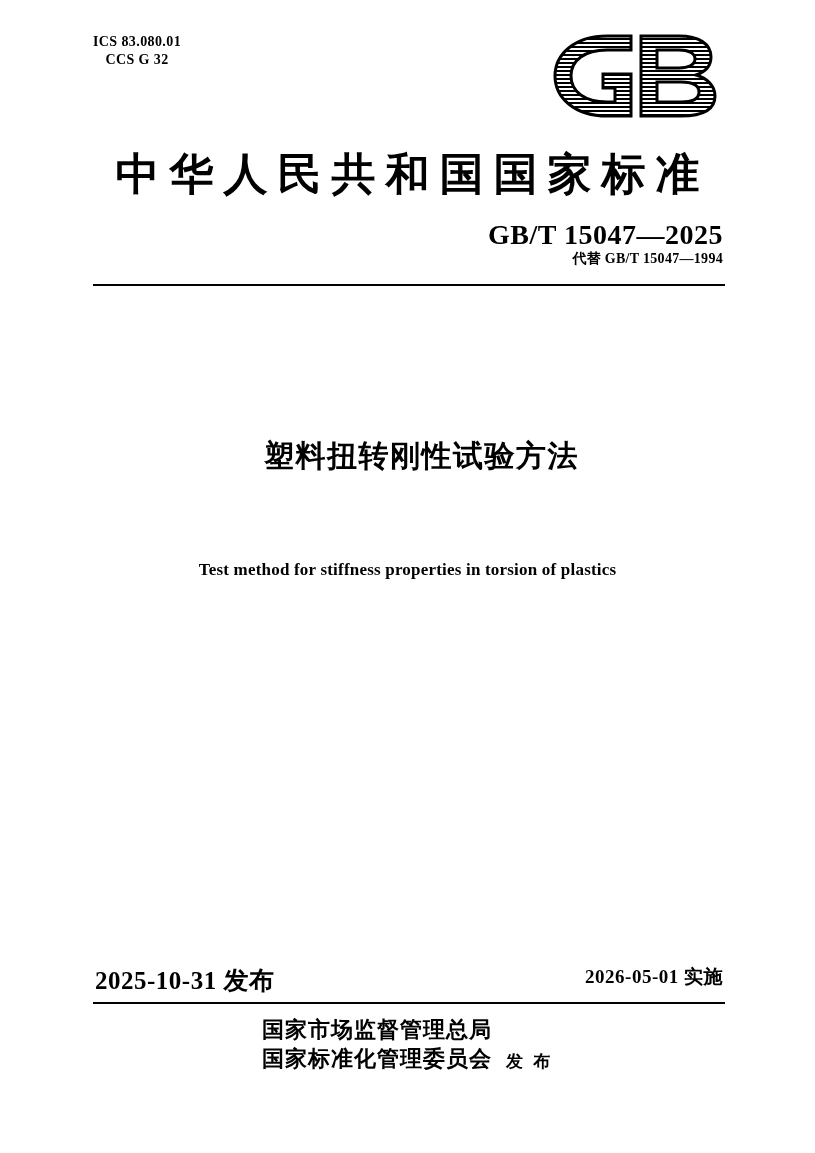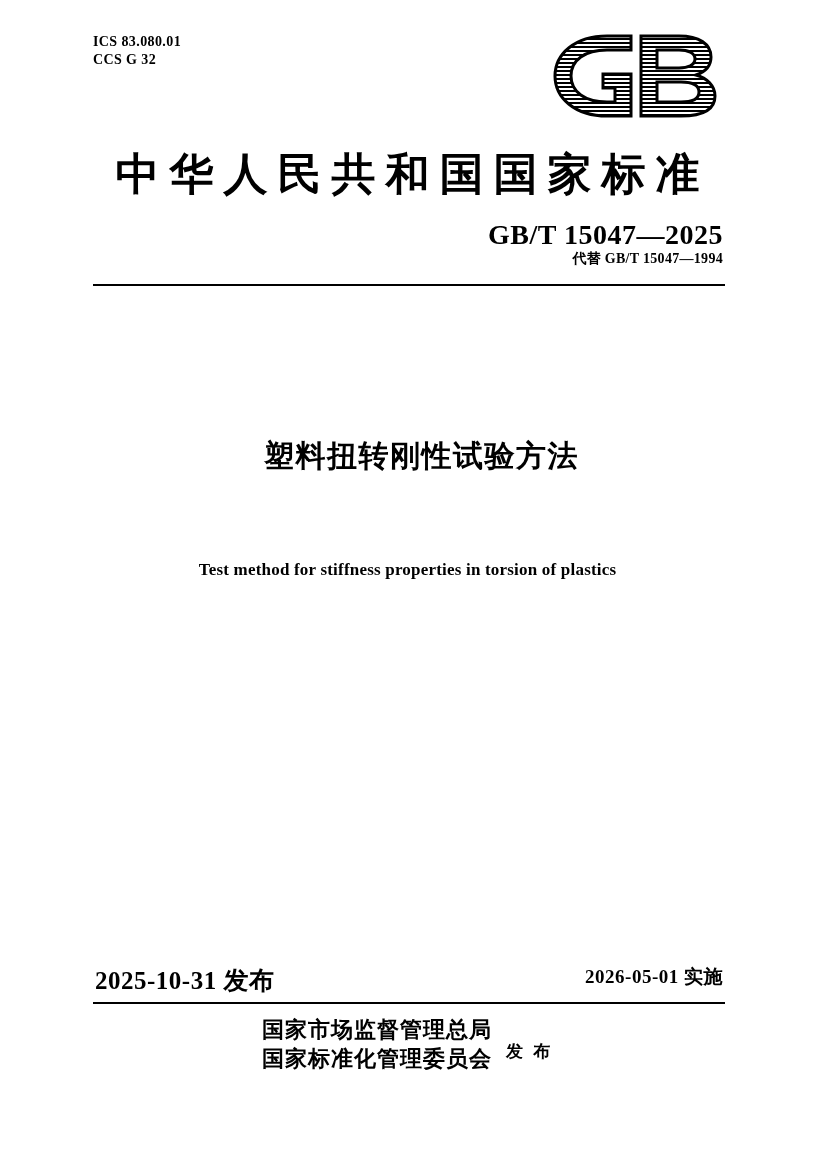--- a/index.html
+++ b/index.html
@@ -25,20 +25,21 @@
   
   .ics-block {
     position: absolute;
     left: 93px;
     top: 33px;
     font-family: "Liberation Serif", serif;
     font-weight: bold;
     font-size: 14px;
     line-height: 18px;
     letter-spacing: 0.4px;
+    text-align: center;
   }
   .ics-line { white-space: pre; }
 
   
   .gb-logo {
     position: absolute;
     right: 90px;
     top: 30px;
     width: 180px;
     height: 92px;
@@ -147,21 +148,21 @@
   }
 
   
   .issuer-block {
     position: absolute;
     left: 0;
     right: 0;
     top: 1015px;
     display: flex;
     justify-content: center;
-    align-items: center;
+    align-items: flex-end;
   }
   .issuer-names {
     text-align: center;
     font-family: "Liberation Serif", serif;
     font-weight: bold;
     font-size: 22px;
     line-height: 29px;
     letter-spacing: 1px;
   }
   .issuer-publish {

